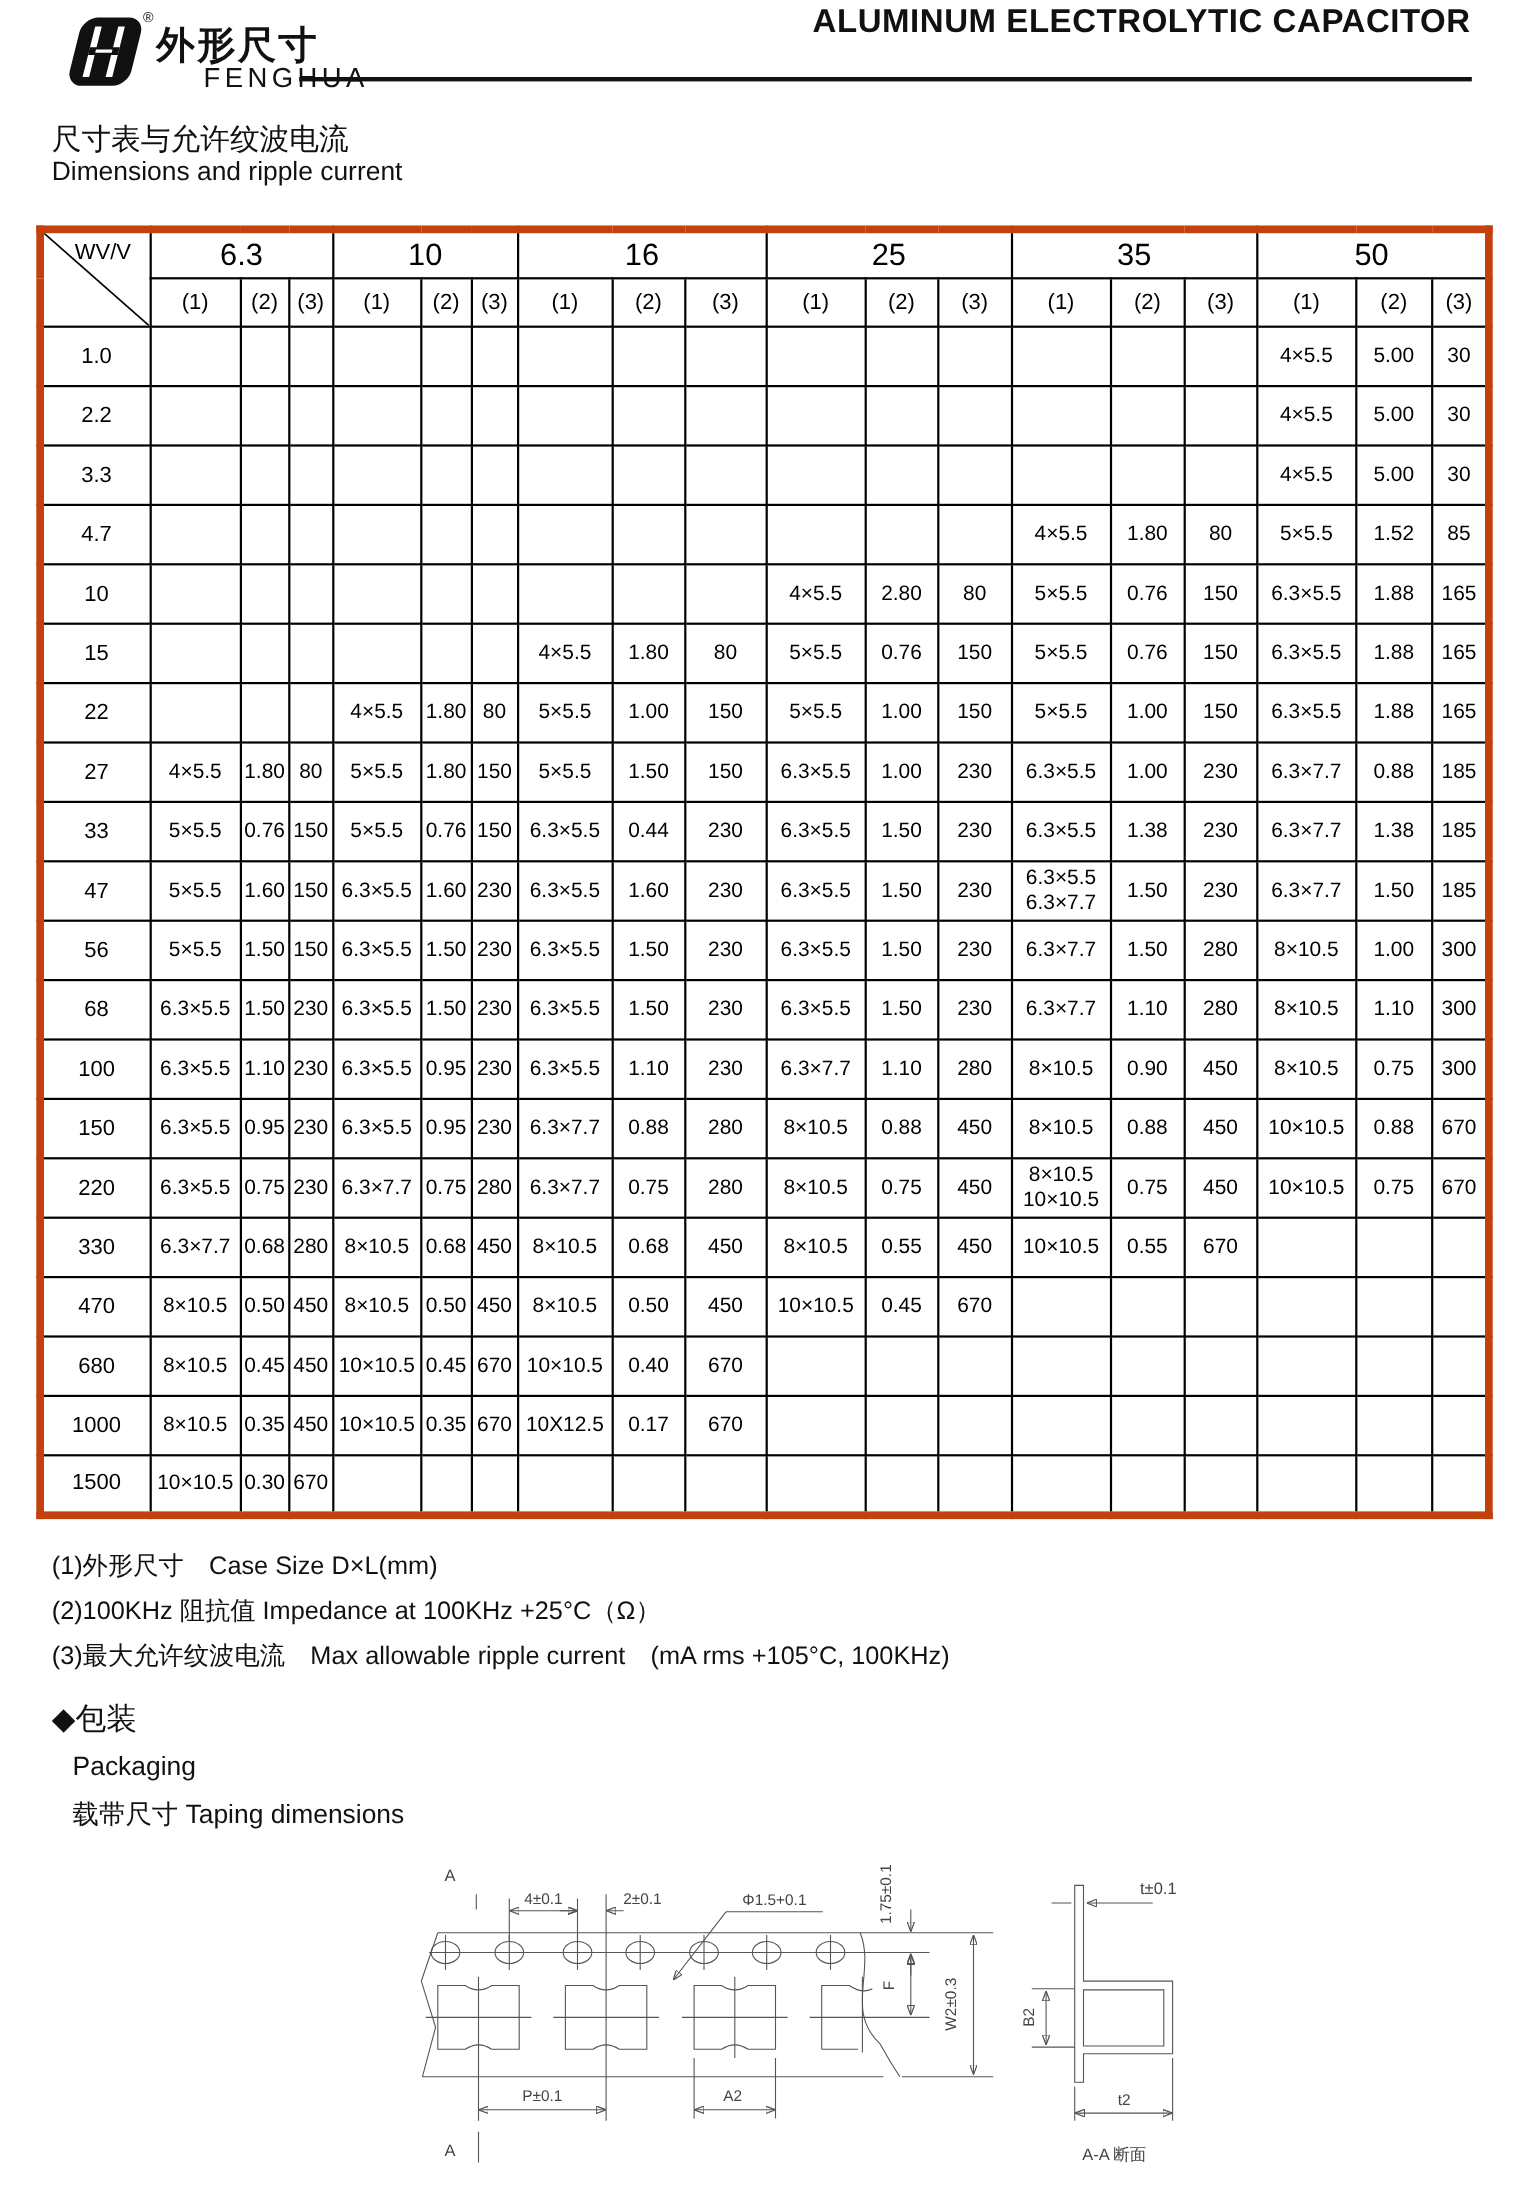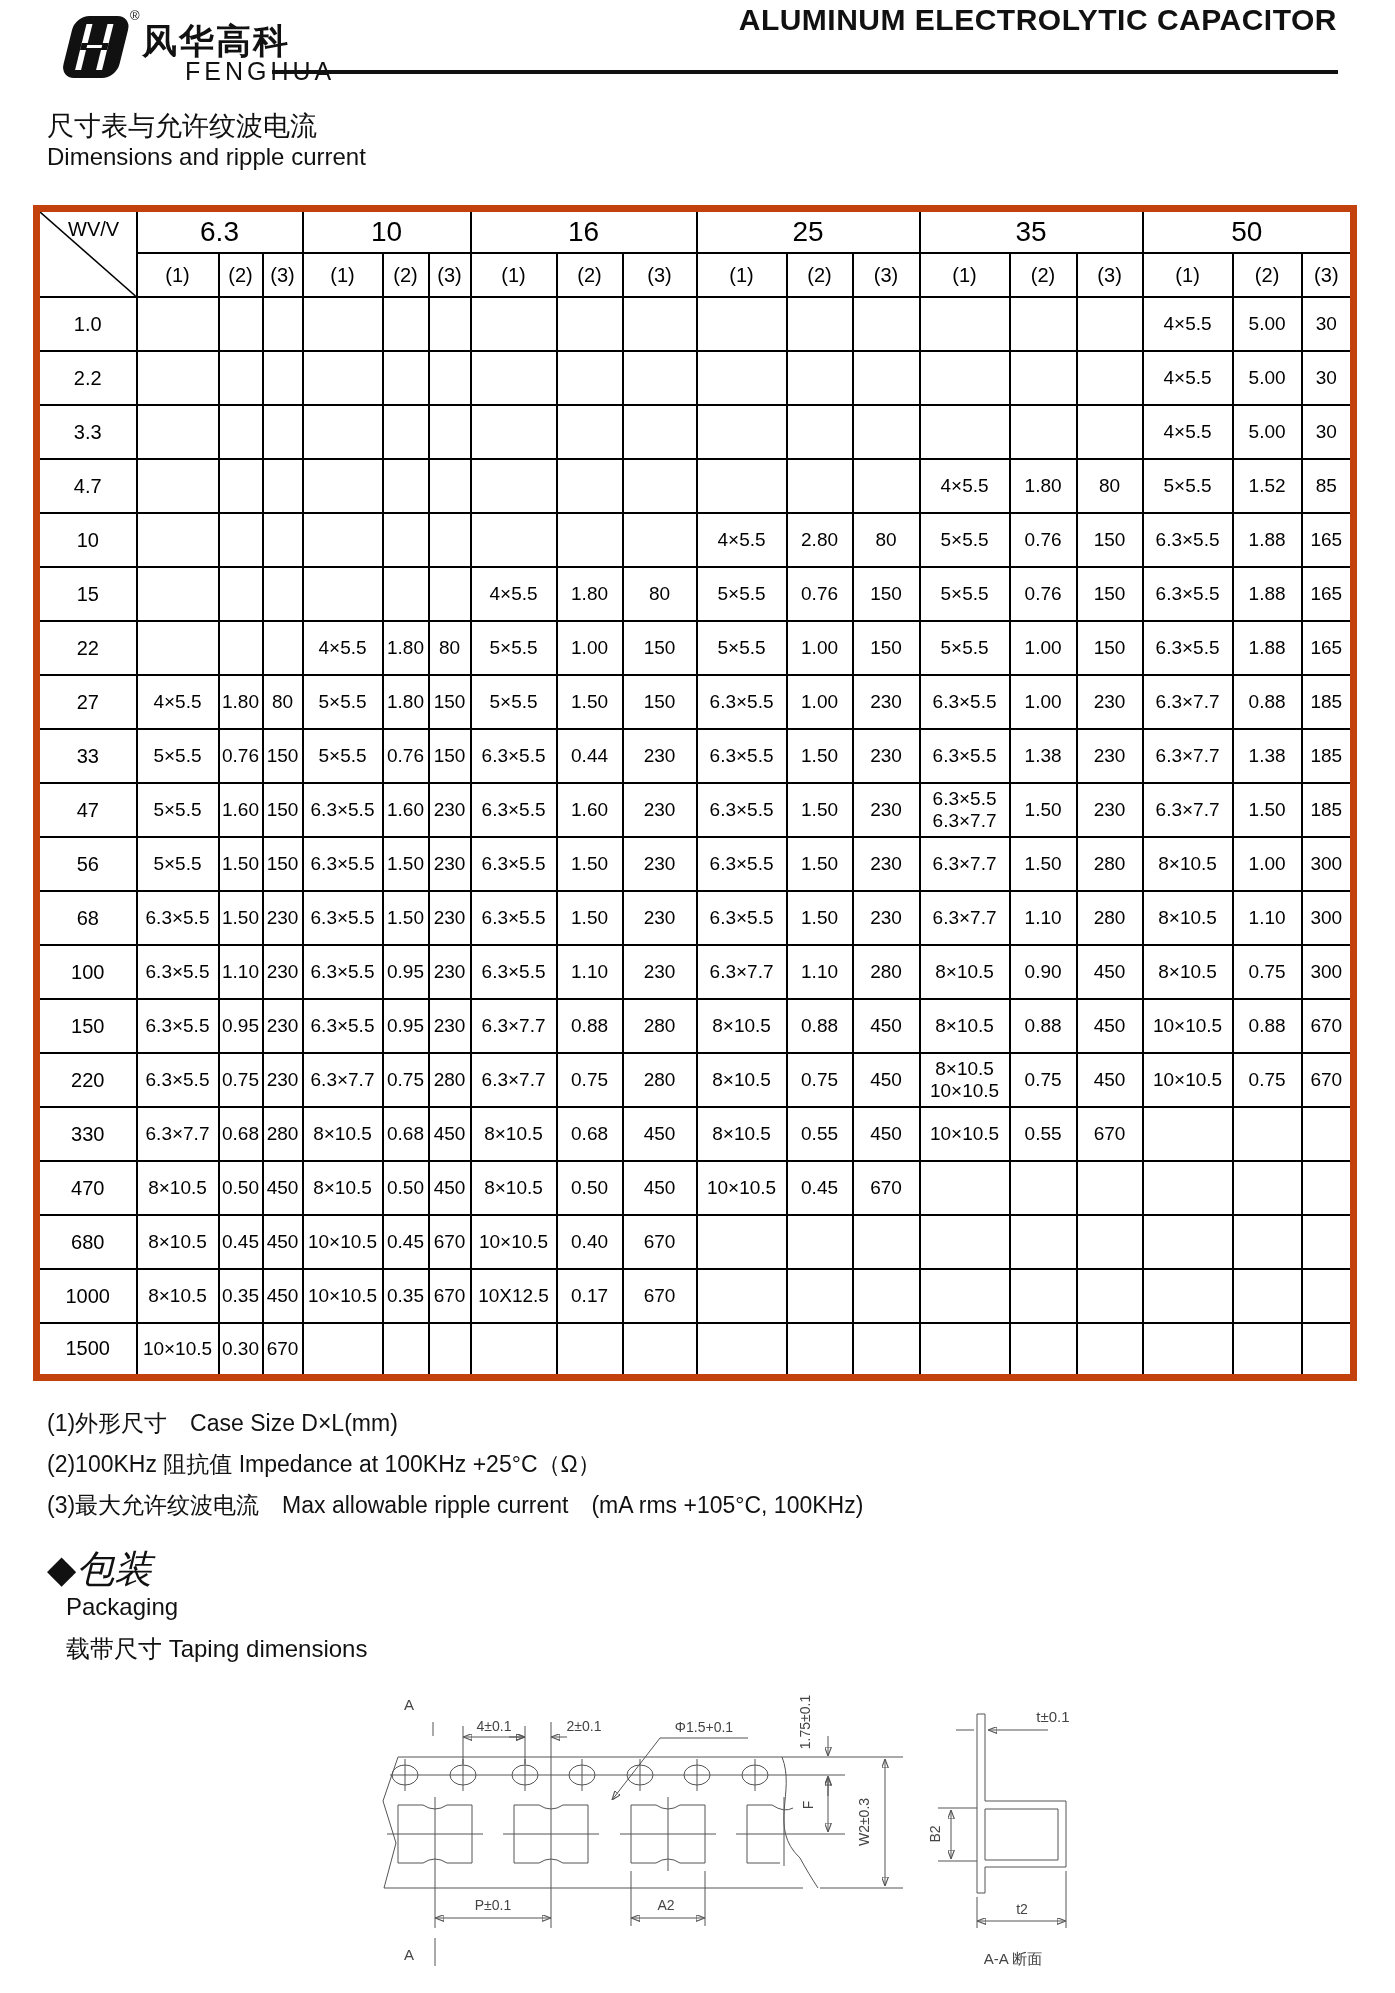--- a/index.html
+++ b/index.html
@@ -37,21 +37,21 @@
   #dim-table tbody th.cap{font-size:20px;}
   #corner-cell{position:relative;padding:0;}
   #corner-cell svg{position:absolute;left:0;top:0;width:100%;height:100%;}
   #corner-label{position:absolute;left:28px;top:6px;font-size:20px;}
 
   
   .fn{left:47px;font-size:23px;white-space:nowrap;}
   #fn1{top:1408px;} #fn2{top:1449px;} #fn3{top:1490px;text-align:right;}
 
   
-  #pack-title{left:47px;top:1544px;font-size:38px;font-style:italic;}
+  #pack-title{left:47px;top:1544px;font-size:28px;}
   #pack-en{left:66px;top:1593px;font-size:24px;}
   #pack-tape{left:66px;top:1633px;font-size:24px;}
 
   
   #taping{position:absolute;left:0;top:1655px;width:1395px;height:338px;}
   #taping line,#taping polyline,#taping path,#taping ellipse{stroke:#555;stroke-width:1;fill:none;}
   #taping text{font-size:14px;fill:#444;stroke:none;font-family:"Liberation Sans","DejaVu Sans",sans-serif;}
   #taping .big{font-size:15px;}
 </style>
 </head>
@@ -60,21 +60,21 @@
 <svg id="logo-mark" class="abs" viewBox="0 0 78 78">
   <g transform="skewX(-14) translate(18,0)">
     <rect x="4" y="6" width="56" height="62" rx="14" fill="#111"></rect>
     <rect x="17" y="14" width="6" height="46" fill="#fff"></rect>
     <rect x="38" y="14" width="6" height="46" fill="#fff"></rect>
     <rect x="17" y="33" width="27" height="7" fill="#111"></rect>
     <rect x="23" y="35" width="15" height="3" fill="#fff"></rect>
   </g>
 </svg>
 <span id="reg-mark" class="abs">®</span>
-<div id="brand-cn" class="abs">风华高科</div>
+<div id="brand-cn" class="abs">外形尺寸</div>
 <div id="brand-en" class="abs">FENGHUA</div>
 <div id="doc-title" class="abs">ALUMINUM ELECTROLYTIC CAPACITOR</div>
 <div id="title-rule" class="abs"></div>
 
 <div id="sec-cn" class="abs">尺寸表与允许纹波电流</div>
 <div id="sec-en" class="abs">Dimensions and ripple current</div>
 
 <table id="dim-table">
   <colgroup>
     <col style="width:100px">

